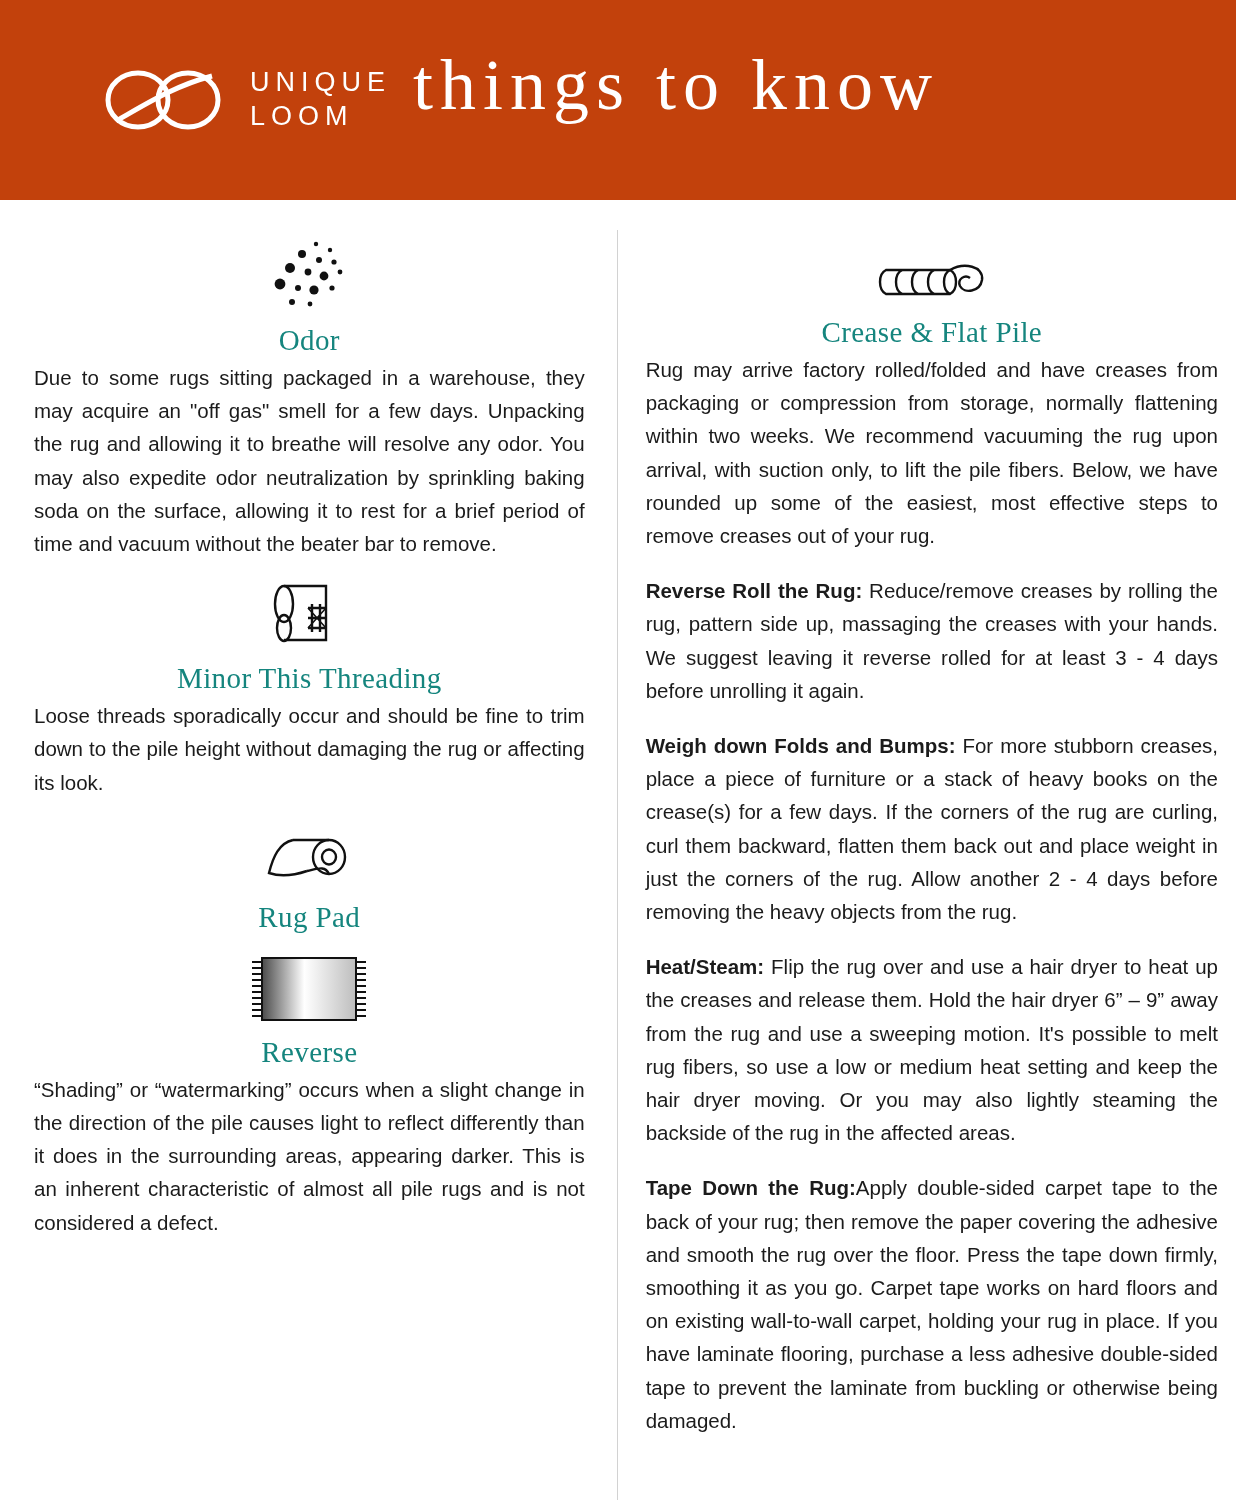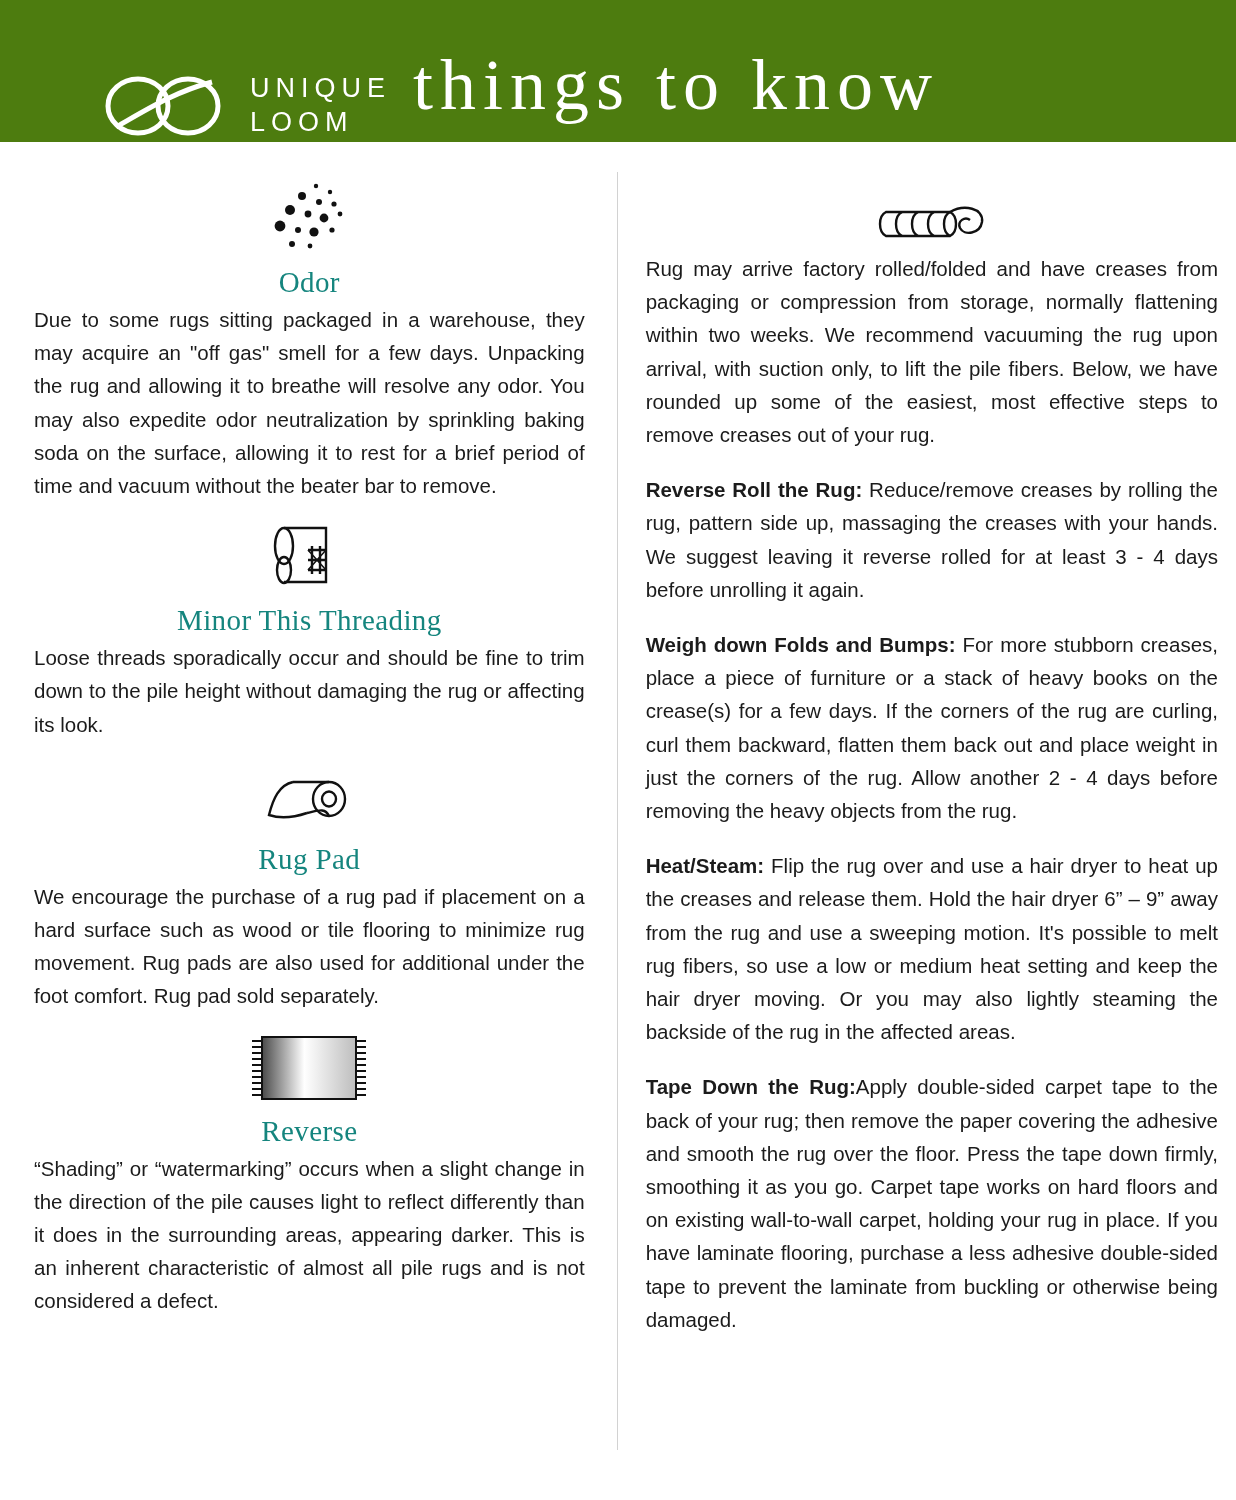--- a/index.html
+++ b/index.html
@@ -11,24 +11,24 @@
   body {
     width: 1236px;
     height: 1500px;
     font-family: "Liberation Sans", sans-serif;
     color: #1b1b1b;
     overflow: hidden;
   }
 
   
   .header {
-    background: #4d7c0f;
-    height: 142px;
-    display: flex;
-    align-items: flex-end;
+    background: #c2410c;
+    height: 200px;
+    display: flex;
+    align-items: center;
     padding: 0 0 0 96px;
     position: relative;
   }
   .brand {
     display: flex;
     align-items: center;
     gap: 22px;
   }
   .brand-mark {
     width: 132px;
@@ -188,21 +188,20 @@
         <g fill="none" stroke="#111111" stroke-width="2.4">
           <ellipse cx="70" cy="26" rx="16" ry="17"></ellipse>
           <ellipse cx="70" cy="26" rx="7" ry="7.5"></ellipse>
           <path d="M70 9 L34 9"></path>
           <path d="M34 9 C 20 12, 14 26, 10 42 C 22 46, 36 44, 48 40"></path>
           <path d="M48 40 C 58 38, 66 34, 70 43"></path>
         </g>
       </svg>
     </div>
     <h2 class="section-title">Rug Pad</h2>
-    <p class="body-text">We encourage the purchase of a rug pad if placement on a hard surface such as wood or tile flooring to minimize rug movement. Rug pads are also used for additional under the foot comfort. Rug pad sold separately.</p>
 
     <div class="icon-wrap">
       <svg viewBox="0 0 130 80" width="130" height="80" aria-hidden="true">
         <defs>
           <linearGradient id="shadeGrad" x1="0" y1="0" x2="1" y2="0">
             <stop offset="0%" stop-color="#4a4a4a"></stop>
             <stop offset="45%" stop-color="#ffffff"></stop>
             <stop offset="100%" stop-color="#bdbdbd"></stop>
           </linearGradient>
         </defs>
@@ -225,20 +224,21 @@
         <g fill="none" stroke="#111111" stroke-width="2.4">
           <path d="M14 14 C 6 18, 6 34, 14 38 L78 38 C 86 34, 86 18, 78 14 Z"></path>
           <path d="M30 14 C 22 18, 22 34, 30 38"></path>
           <path d="M46 14 C 38 18, 38 34, 46 38"></path>
           <path d="M62 14 C 54 18, 54 34, 62 38"></path>
           <path d="M78 14 C 70 18, 70 34, 78 38"></path>
           <path d="M78 14 C 92 6, 112 10, 110 24 C 108 36, 92 38, 88 30 C 85 23, 93 18, 98 22"></path>
         </g>
       </svg>
     </div>
+    <h2 class="section-title">Crease &amp; Flat Pile</h2>
 
     <p class="body-text">Rug may arrive factory rolled/folded and have creases from packaging or compression from storage, normally flattening within two weeks. We recommend vacuuming the rug upon arrival, with suction only, to lift the pile fibers. Below, we have rounded up some of the easiest, most effective steps to remove creases out of your rug.</p>
 
     <p class="body-text"><span class="lead">Reverse Roll the Rug:</span><span> Reduce/remove creases by rolling the rug, pattern side up, massaging the creases with your hands. We suggest leaving it reverse rolled for at least 3 - 4 days before unrolling it again.</span></p>
 
     <p class="body-text"><span class="lead">Weigh down Folds and Bumps:</span><span> For more stubborn creases, place a piece of furniture or a stack of heavy books on the crease(s) for a few days. If the corners of the rug are curling, curl them backward, flatten them back out and place weight in just the corners of the rug. Allow another 2 - 4 days before removing the heavy objects from the rug.</span></p>
 
     <p class="body-text"><span class="lead">Heat/Steam:</span><span> Flip the rug over and use a hair dryer to heat up the creases and release them. Hold the hair dryer 6” – 9” away from the rug and use a sweeping motion. It's possible to melt rug fibers, so use a low or medium heat setting and keep the hair dryer moving. Or you may also lightly steaming the backside of the rug in the affected areas.</span></p>
 
     <p class="body-text"><span class="lead">Tape Down the Rug:</span><span>Apply double-sided carpet tape to the back of your rug; then remove the paper covering the adhesive and smooth the rug over the floor. Press the tape down firmly, smoothing it as you go. Carpet tape works on hard floors and on existing wall-to-wall carpet, holding your rug in place. If you have laminate flooring, purchase a less adhesive double-sided tape to prevent the laminate from buckling or otherwise being damaged.</span></p>

